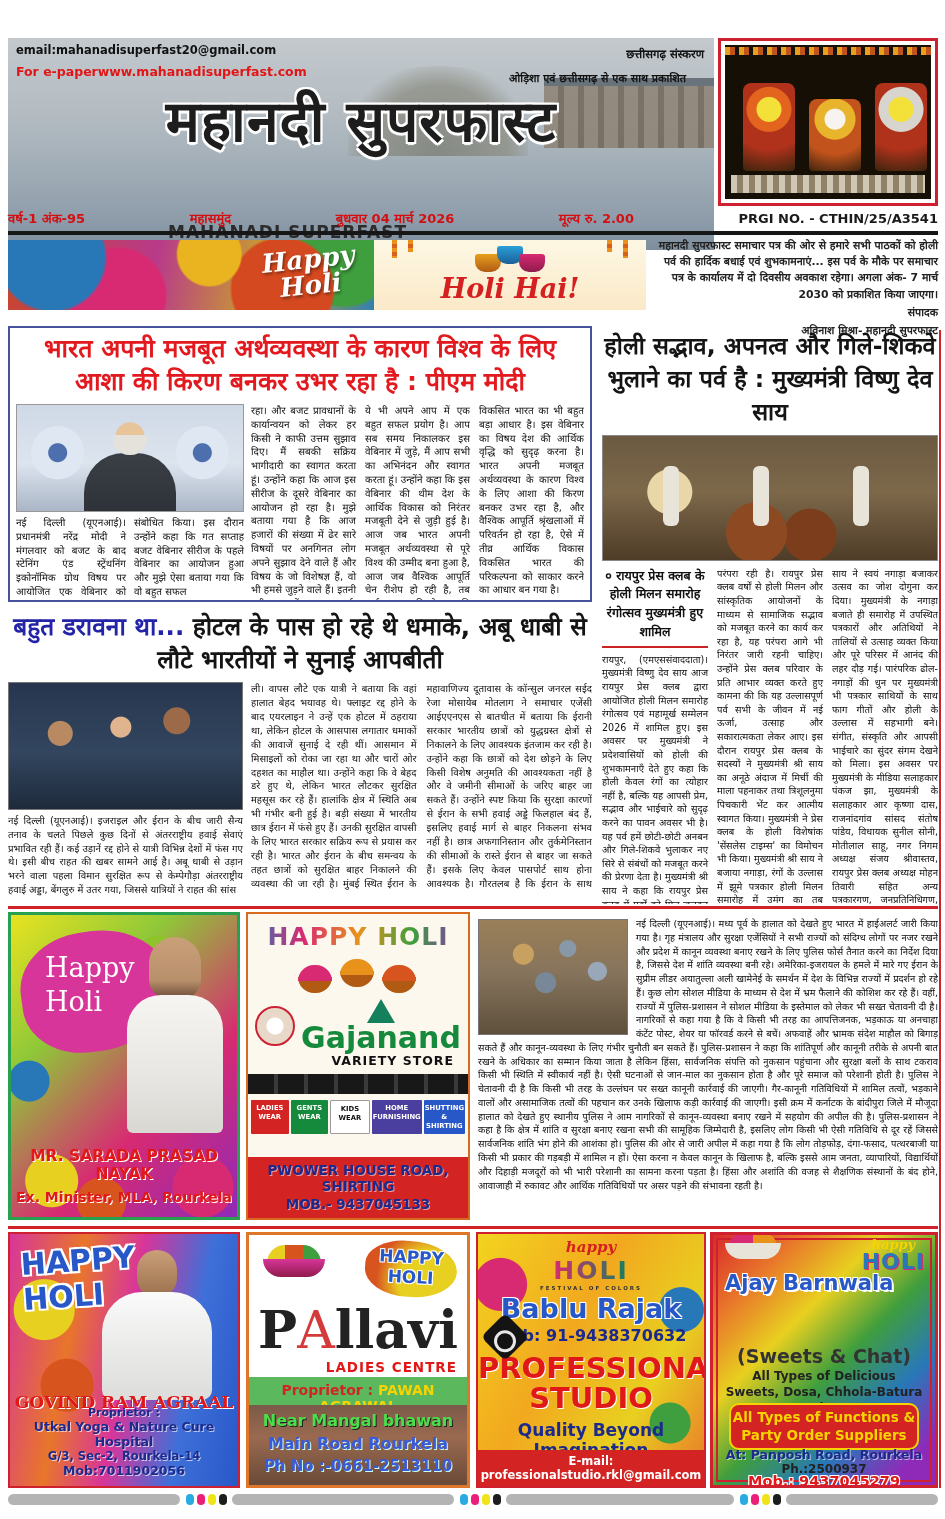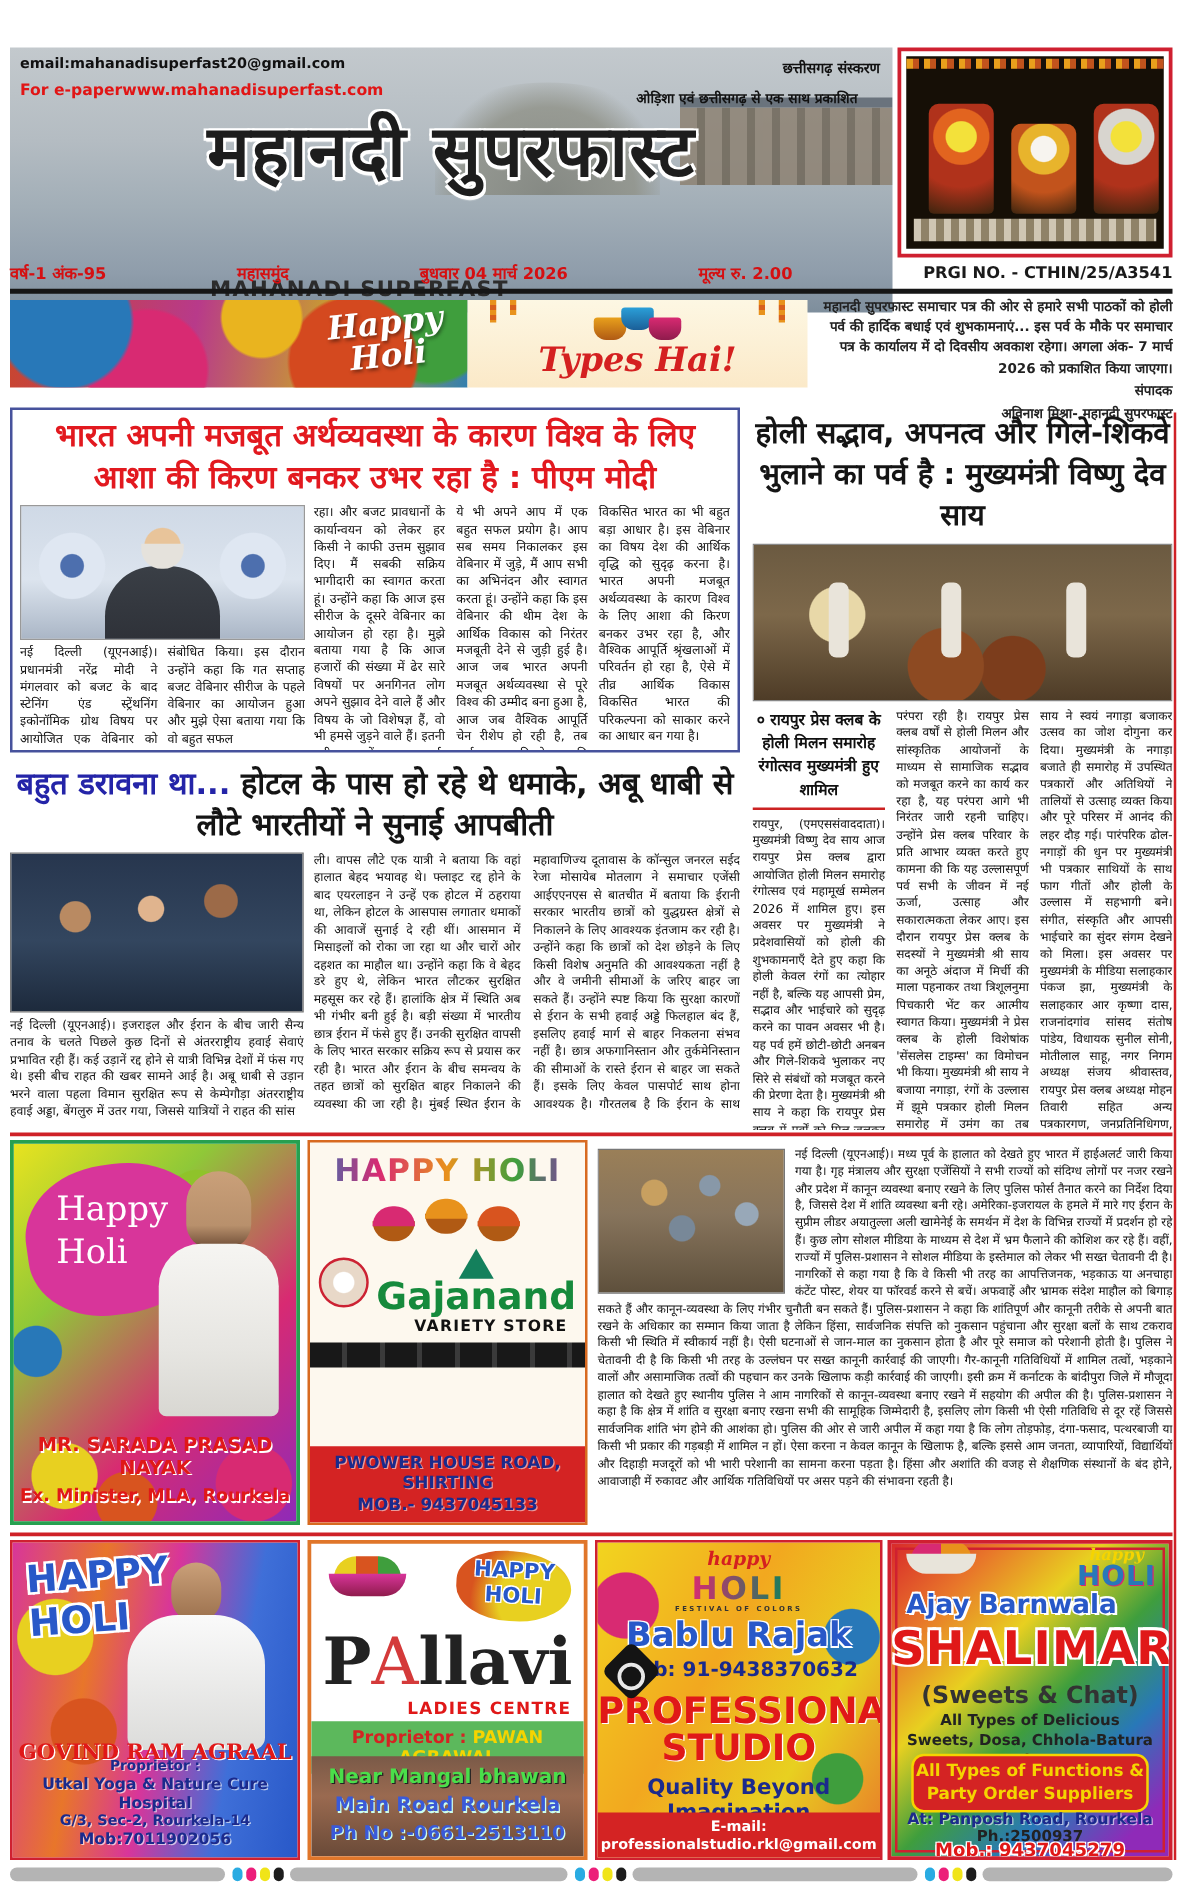--- a/index.html
+++ b/index.html
@@ -307,24 +307,24 @@
 <div class="abs holi-mid">
   <div class="garland" style="left:18px;"></div>
   <div class="garland" style="left:34px;height:12px;"></div>
   <div class="garland" style="right:18px;"></div>
   <div class="garland" style="right:34px;height:12px;"></div>
   <div class="holi-pots">
     <div class="pot"></div>
     <div class="pot p2"></div>
     <div class="pot p3"></div>
   </div>
-  <div class="holi-mid-text">Types Hai!</div>
+  <div class="holi-mid-text">Holi Hai!</div>
 </div>
 <div class="abs holi-notice">
-  <span>महानदी सुपरफास्ट समाचार पत्र की ओर से हमारे सभी पाठकों को होली पर्व की हार्दिक बधाई एवं शुभकामनाएं... इस पर्व के मौके पर समाचार पत्र के कार्यालय में दो दिवसीय अवकाश रहेगा। अगला अंक- 7 मार्च 2026 को प्रकाशित किया जाएगा।</span>
+  <span>महानदी सुपरफास्ट समाचार पत्र की ओर से हमारे सभी पाठकों को होली पर्व की हार्दिक बधाई एवं शुभकामनाएं... इस पर्व के मौके पर समाचार पत्र के कार्यालय में दो दिवसीय अवकाश रहेगा। अगला अंक- 7 मार्च 2030 को प्रकाशित किया जाएगा।</span>
   <div class="holi-editor">संपादक</div>
   <div class="holi-editor">अविनाश मिश्रा- महानदी सुपरफास्ट</div>
 </div>
 
 <div class="abs modi-box">
   <div class="modi-head">भारत अपनी मजबूत अर्थव्यवस्था के कारण विश्व के लिए आशा की किरण बनकर उभर रहा है : पीएम मोदी</div>
   <div class="modi-body">
     <div class="modi-left">
       <div class="modi-photo">
         <div class="modi-fig"></div>
@@ -403,20 +403,27 @@
   </div>
   <div class="gaj-logo-row">
     <div class="gaj-seal"></div>
     <div>
       <div class="gaj-tri"></div>
       <div class="gaj-name">Gajanand</div>
     </div>
   </div>
   <div class="gaj-sub">VARIETY STORE</div>
   <div class="gaj-brands"></div>
+  <div class="gaj-badges">
+    <div class="gaj-badge b1">LADIES WEAR</div>
+    <div class="gaj-badge b2">GENTS WEAR</div>
+    <div class="gaj-badge b3">KIDS WEAR</div>
+    <div class="gaj-badge b4">HOME FURNISHING</div>
+    <div class="gaj-badge b5">SHUTTING &amp; SHIRTING</div>
+  </div>
   <div class="gaj-footer">
     <div class="gaj-addr">PWOWER HOUSE ROAD, SHIRTING</div>
     <div class="gaj-mob">MOB.- 9437045133</div>
   </div>
 </div>
 
 <div class="abs kham">
   <div class="kham-body">
     <div class="kham-photo"></div>
     <span>नई दिल्ली (यूएनआई)। मध्य पूर्व के हालात को देखते हुए भारत में हाईअलर्ट जारी किया गया है। गृह मंत्रालय और सुरक्षा एजेंसियों ने सभी राज्यों को संदिग्ध लोगों पर नजर रखने और प्रदेश में कानून व्यवस्था बनाए रखने के लिए पुलिस फोर्स तैनात करने का निर्देश दिया है, जिससे देश में शांति व्यवस्था बनी रहे। अमेरिका-इजरायल के हमले में मारे गए ईरान के सुप्रीम लीडर अयातुल्ला अली खामेनेई के समर्थन में देश के विभिन्न राज्यों में प्रदर्शन हो रहे हैं। कुछ लोग सोशल मीडिया के माध्यम से देश में भ्रम फैलाने की कोशिश कर रहे हैं। वहीं, राज्यों में पुलिस-प्रशासन ने सोशल मीडिया के इस्तेमाल को लेकर भी सख्त चेतावनी दी है। नागरिकों से कहा गया है कि वे किसी भी तरह का आपत्तिजनक, भड़काऊ या अनचाहा कंटेंट पोस्ट, शेयर या फॉरवर्ड करने से बचें। अफवाहें और भ्रामक संदेश माहौल को बिगाड़ सकते हैं और कानून-व्यवस्था के लिए गंभीर चुनौती बन सकते हैं। पुलिस-प्रशासन ने कहा कि शांतिपूर्ण और कानूनी तरीके से अपनी बात रखने के अधिकार का सम्मान किया जाता है लेकिन हिंसा, सार्वजनिक संपत्ति को नुकसान पहुंचाना और सुरक्षा बलों के साथ टकराव किसी भी स्थिति में स्वीकार्य नहीं है। ऐसी घटनाओं से जान-माल का नुकसान होता है और पूरे समाज को परेशानी होती है। पुलिस ने चेतावनी दी है कि किसी भी तरह के उल्लंघन पर सख्त कानूनी कार्रवाई की जाएगी। गैर-कानूनी गतिविधियों में शामिल तत्वों, भड़काने वालों और असामाजिक तत्वों की पहचान कर उनके खिलाफ कड़ी कार्रवाई की जाएगी। इसी क्रम में कर्नाटक के बांदीपुरा जिले में मौजूदा हालात को देखते हुए स्थानीय पुलिस ने आम नागरिकों से कानून-व्यवस्था बनाए रखने में सहयोग की अपील की है। पुलिस-प्रशासन ने कहा है कि क्षेत्र में शांति व सुरक्षा बनाए रखना सभी की सामूहिक जिम्मेदारी है, इसलिए लोग किसी भी ऐसी गतिविधि से दूर रहें जिससे सार्वजनिक शांति भंग होने की आशंका हो। पुलिस की ओर से जारी अपील में कहा गया है कि लोग तोड़फोड़, दंगा-फसाद, पत्थरबाजी या किसी भी प्रकार की गड़बड़ी में शामिल न हों। ऐसा करना न केवल कानून के खिलाफ है, बल्कि इससे आम जनता, व्यापारियों, विद्यार्थियों और दिहाड़ी मजदूरों को भी भारी परेशानी का सामना करना पड़ता है। हिंसा और अशांति की वजह से शैक्षणिक संस्थानों के बंद होने, आवाजाही में रुकावट और आर्थिक गतिविधियों पर असर पड़ने की संभावना रहती है।</span>
@@ -489,21 +496,20 @@
 <div class="abs ad shalimar">
   <div class="sha-bowl">
     <div class="sha-heap"></div>
     <div class="sha-bowl-cup"></div>
   </div>
   <div class="sha-hh">
     <div class="sha-happy">happy</div>
     <div class="sha-holi">HOLI</div>
   </div>
   <div class="sha-owner">Ajay Barnwala</div>
-  <div class="sha-brand">SHALIMAR</div>
   <div class="sha-sub">(Sweets &amp; Chat)</div>
   <div class="sha-desc">
     <span>All Types of Delicious</span><br>
     <span>Sweets, Dosa, Chhola-Batura etc.</span>
   </div>
   <div class="sha-pill">
     <span>All Types of Functions &amp;</span><br>
     <span>Party Order Suppliers</span>
   </div>
   <div class="sha-addr">At: Panposh Road, Rourkela</div>

